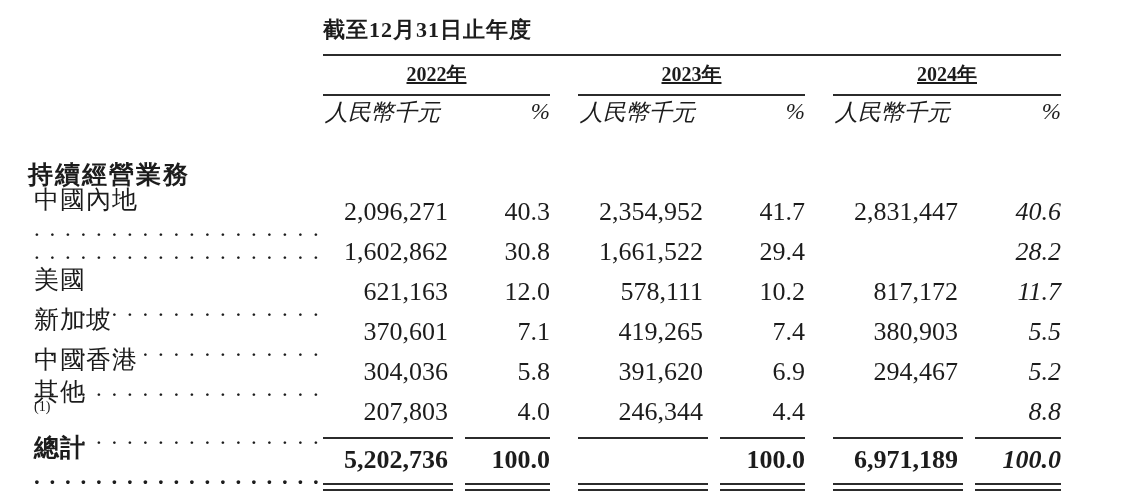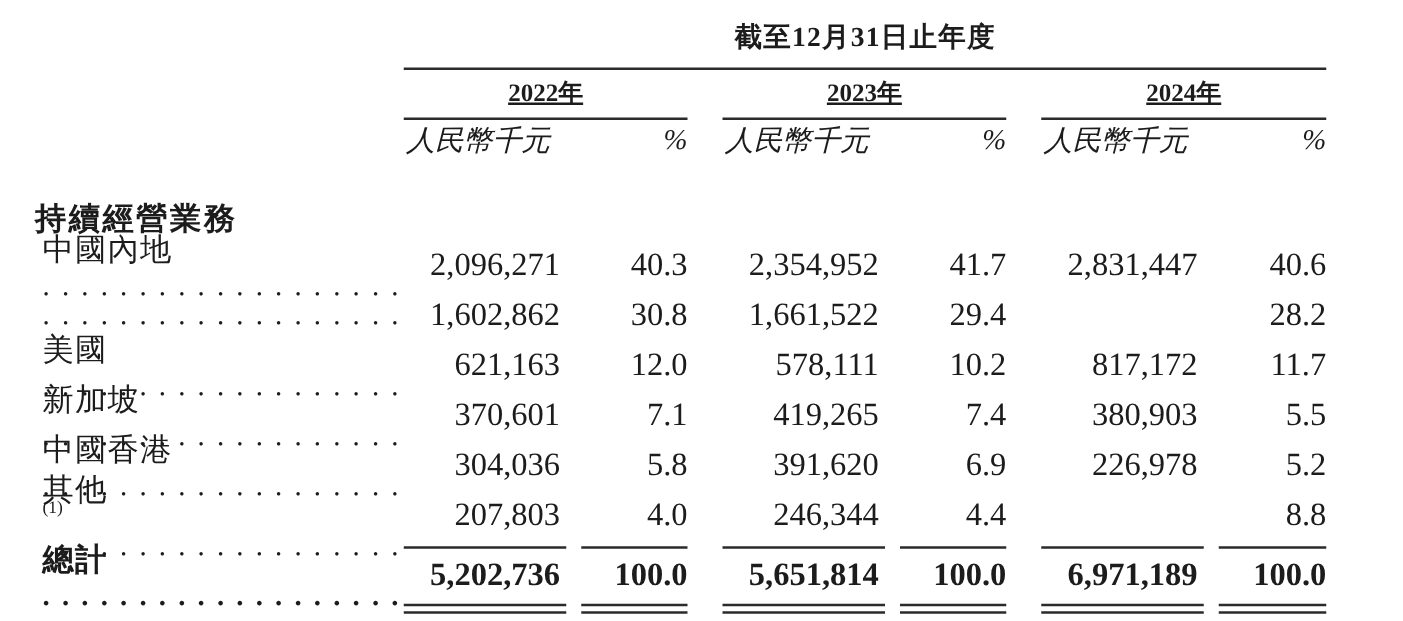--- a/index.html
+++ b/index.html
@@ -29,25 +29,24 @@
   
   .span-groups{grid-column:2/10;}
   .grp1{grid-column:2/4;}
   .grp2{grid-column:5/7;}
   .grp3{grid-column:8/10;}
   .col-a1{grid-column:2;}
   .col-p1{grid-column:3;}
   .col-a2{grid-column:5;}
   .col-p2{grid-column:6;}
   .col-a3{grid-column:8;}
-  .col-p3{grid-column:9;}
+  .col-p3{grid-column:9;font-style:italic;}
 
   .title-row{height:32px;align-items:center;}
   .title{
-    text-align:center;
     font-weight:bold;
     font-size:22px;
     letter-spacing:1px;
   }
   .main-rule{height:8px;border-bottom:2.5px solid var(--line);}
 
   .year-row{height:36px;align-items:center;}
   .year{text-align:center;font-weight:bold;font-size:20px;text-decoration:underline;}
   .year-rule{height:2px;border-bottom:2px solid var(--line);}
 
@@ -198,21 +197,21 @@
         <div class="grid trow">
           <div class="label-cell">
             <span class="lbl">中國香港</span>
             <sup class="sup"></sup>
             <span class="leader">. . . . . . . . . . . . . . . . . . . . . . . . . . . . . . . . . . . . . . . . . . . . . . . . </span>
           </div>
           <div class="col-a1 num">304,036</div>
           <div class="col-p1 num">5.8</div>
           <div class="col-a2 num">391,620</div>
           <div class="col-p2 num">6.9</div>
-          <div class="col-a3 num">226,978</div>
+          <div class="col-a3 num">294,467</div>
           <div class="col-p3 num">5.2</div>
         </div>
         <div class="grid trow">
           <div class="label-cell">
             <span class="lbl">其他</span>
             <sup class="sup">(1)</sup>
             <span class="leader">. . . . . . . . . . . . . . . . . . . . . . . . . . . . . . . . . . . . . . . . . . . . . . . . </span>
           </div>
           <div class="col-a1 num">207,803</div>
           <div class="col-p1 num">4.0</div>
@@ -231,21 +230,20 @@
       <div class="col-p3 rule pctr"></div>
     </div>
 
     <div class="grid total-row">
       <div class="label-cell">
         <span class="lbl">總計</span>
         <span class="leader">. . . . . . . . . . . . . . . . . . . . . . . . . . . . . . . . . . . . . . . . . . . . . . . . </span>
       </div>
       <div class="col-a1 num">5,202,736</div>
       <div class="col-p1 num">100.0</div>
-      <div class="col-a2 num">5,651,814</div>
       <div class="col-p2 num">100.0</div>
       <div class="col-a3 num">6,971,189</div>
       <div class="col-p3 num">100.0</div>
     </div>
 
     <div class="grid dblrule-row">
       <div class="col-a1 dbl"></div>
       <div class="col-p1 dbl pctr"></div>
       <div class="col-a2 dbl"></div>
       <div class="col-p2 dbl pctr"></div>

